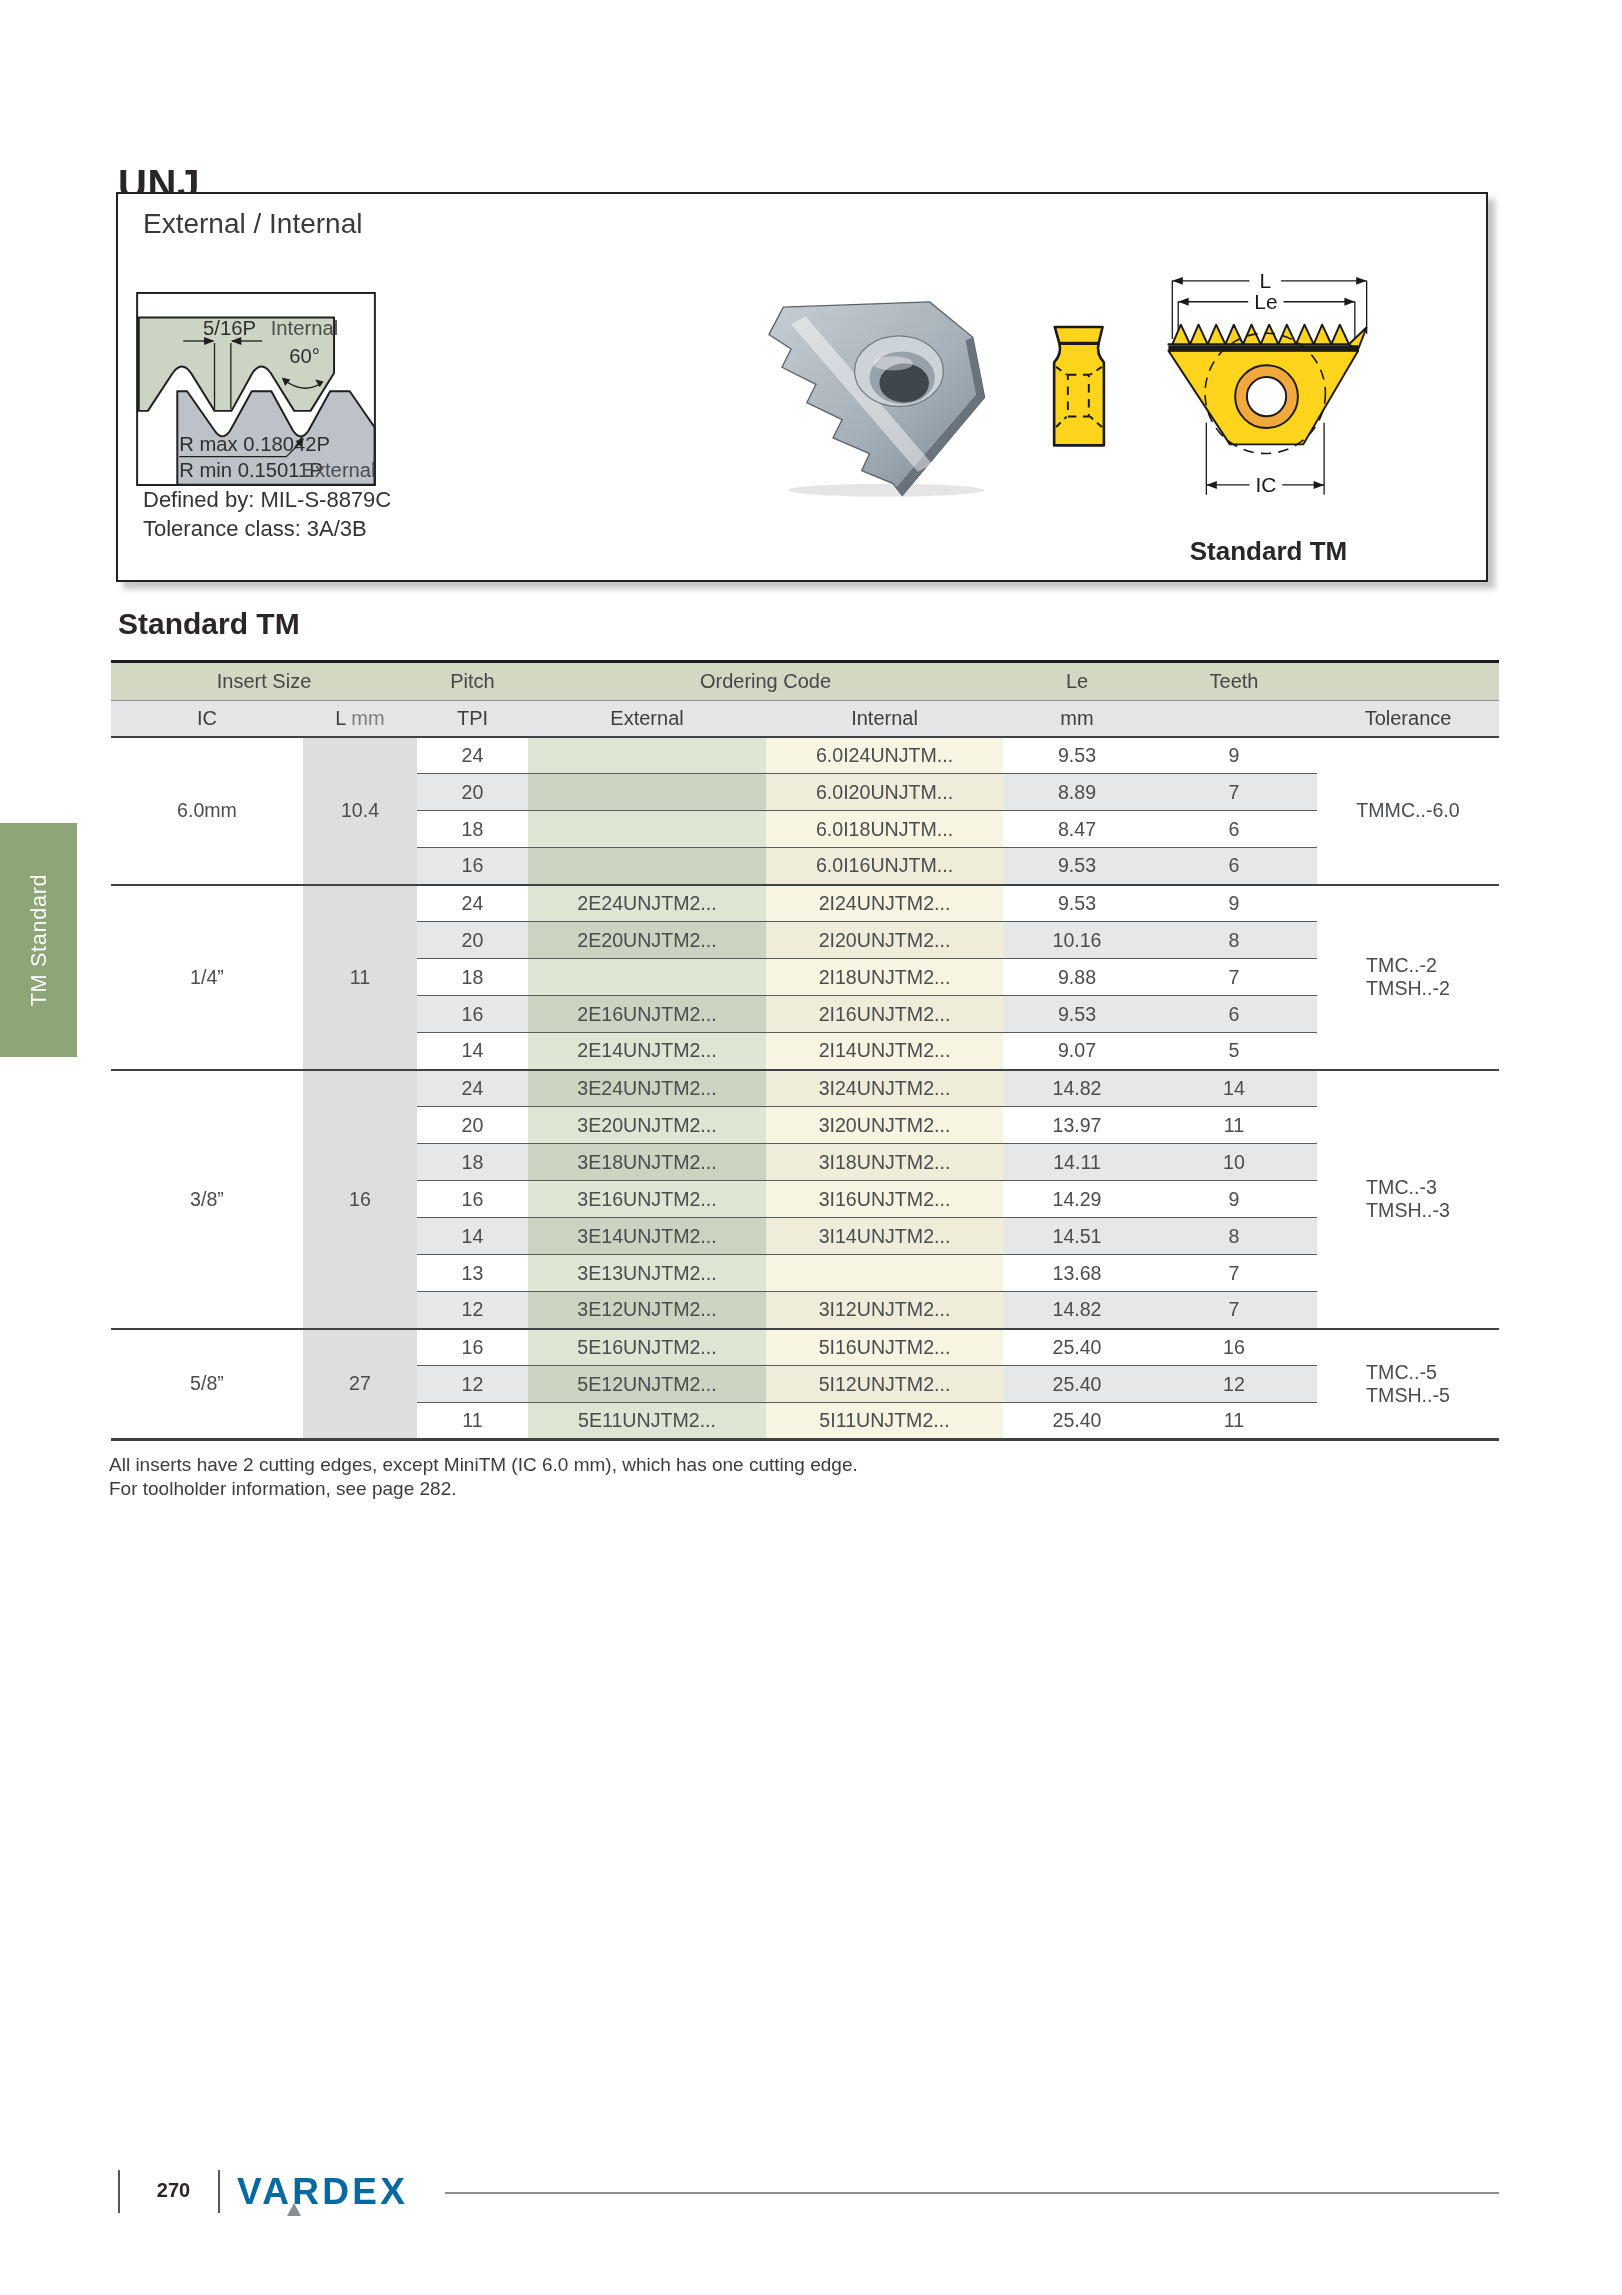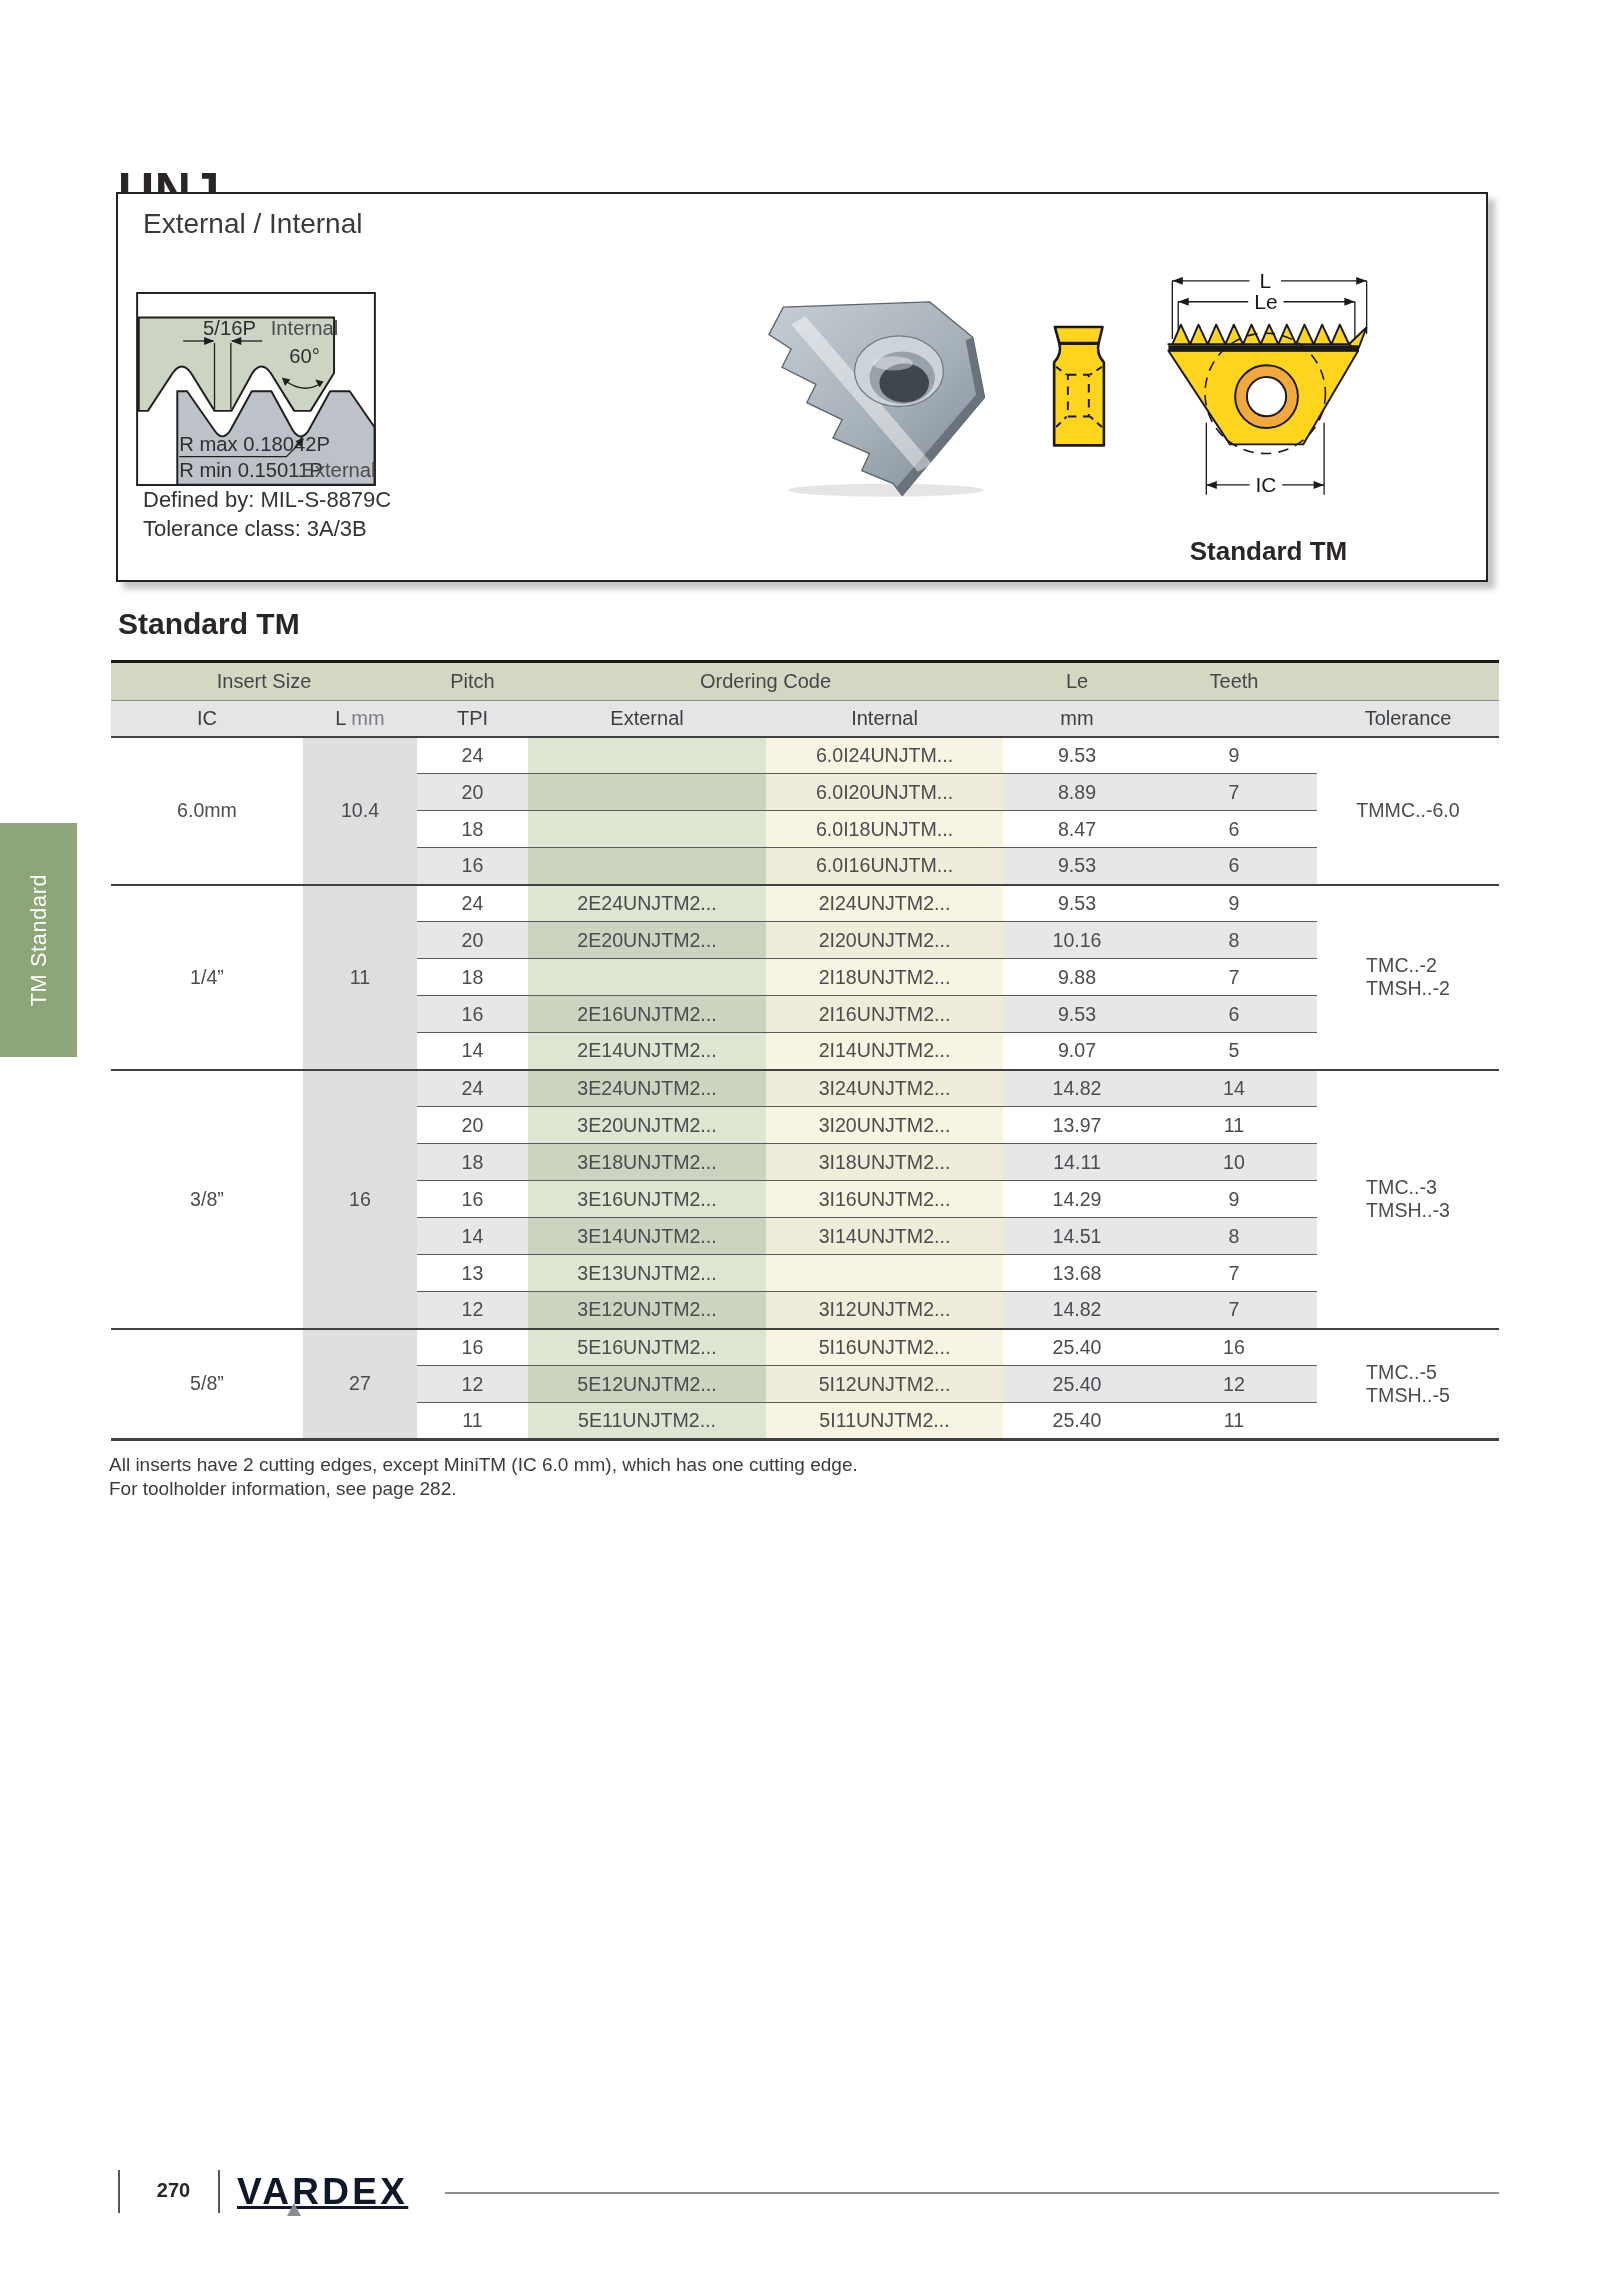--- a/index.html
+++ b/index.html
@@ -5,21 +5,21 @@
   html,body{margin:0;padding:0;background:#ffffff;}
   #page{position:relative;width:1623px;height:2295px;background:#fff;overflow:hidden;
         font-family:"Liberation Sans",sans-serif;color:#4a4c4e;}
 
   
   #side-tab{position:absolute;left:0;top:823px;width:77px;height:234px;background:#8ea577;}
   #side-tab span{position:absolute;left:50%;top:50%;transform:translate(-50%,-50%) rotate(-90deg);
         white-space:nowrap;color:#ffffff;font-size:21.6px;letter-spacing:0.7px;}
 
   
-  #unj-title{position:absolute;left:118px;top:162px;font-size:50px;font-weight:bold;color:#2a2627;letter-spacing:0.7px;}
+  #unj-title{position:absolute;left:118px;top:162px;font-size:40px;font-weight:bold;color:#2a2627;letter-spacing:0.7px;}
   #std-tm-heading{position:absolute;left:118px;top:607px;font-size:30px;font-weight:bold;color:#2a2627;}
 
   
   #overview-box{position:absolute;left:116px;top:192px;width:1368px;height:386px;background:#fff;
         border:2px solid #232021;box-shadow:6.5px 6.5px 5.9px rgba(90,90,90,0.35);}
   #ov-title{position:absolute;left:25px;top:14.4px;font-size:28px;color:#3a3a3a;}
   #ov-defined{position:absolute;left:25px;top:293px;font-size:22px;color:#333;}
   #ov-tolerance{position:absolute;left:25px;top:322px;font-size:22px;color:#333;}
   #ov-stdtm{position:absolute;left:1049px;top:342px;width:203px;text-align:center;
         font-size:26px;font-weight:bold;color:#2a2627;}
@@ -51,22 +51,22 @@
   .footnote{position:absolute;left:109px;font-size:19px;color:#3b3c3e;}
   #footnote-1{top:1454px;}
   #footnote-2{top:1478px;}
 
   
   .vbar{position:absolute;width:2px;height:43px;background:#55575a;top:2170px;}
   #vbar-1{left:118px;}
   #vbar-2{left:218px;}
   #page-num{position:absolute;left:134px;top:2179px;width:79px;text-align:center;
         font-size:20px;font-weight:bold;color:#2a2627;}
-  #brand-logo{position:absolute;left:237px;top:2171px;font-size:37px;font-weight:bold;color:#0f172a;
-        letter-spacing:3.3px;font-style:normal;text-decoration:underline;}
+  #brand-logo{position:absolute;left:237px;top:2171px;font-size:37px;font-weight:bold;color:#0369a1;
+        letter-spacing:3.3px;font-style:normal;}
   #brand-tri{position:absolute;left:287px;top:2203px;width:0;height:0;
         border-left:7.9px solid transparent;border-right:7.9px solid transparent;border-bottom:13px solid #8a8d90;}
   #footer-line{position:absolute;left:445px;top:2192px;width:1054px;height:2px;background:#8c8e90;}
 </style>
 </head>
 <body>
 
 <div id="page">
 
   <div id="side-tab">

